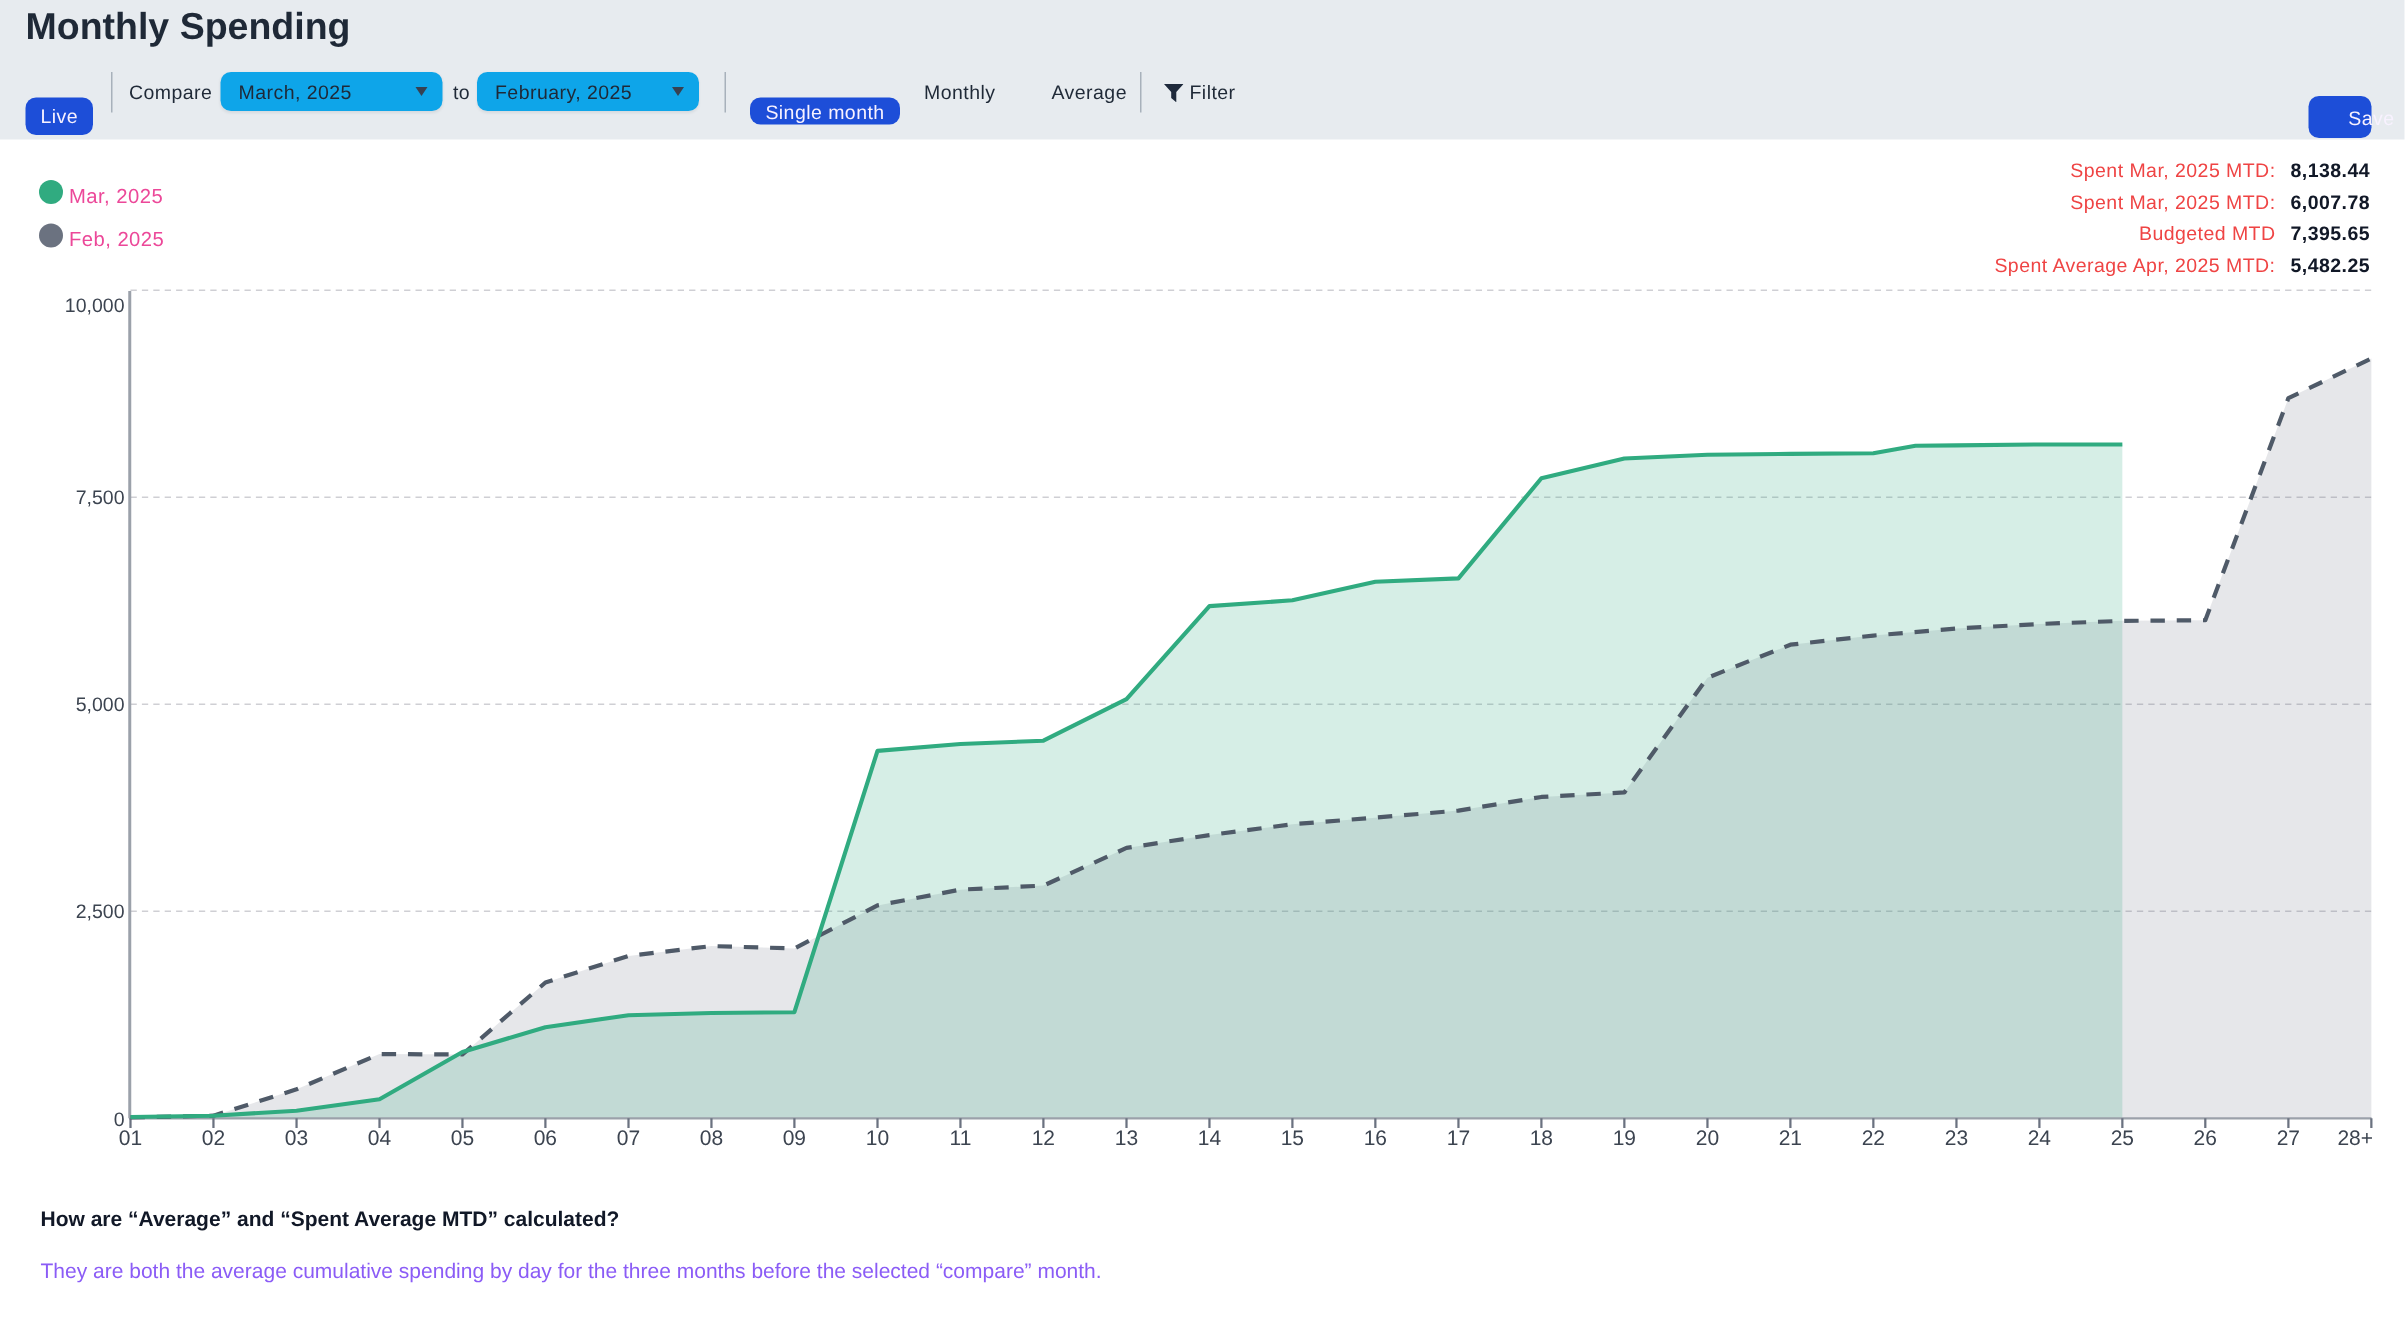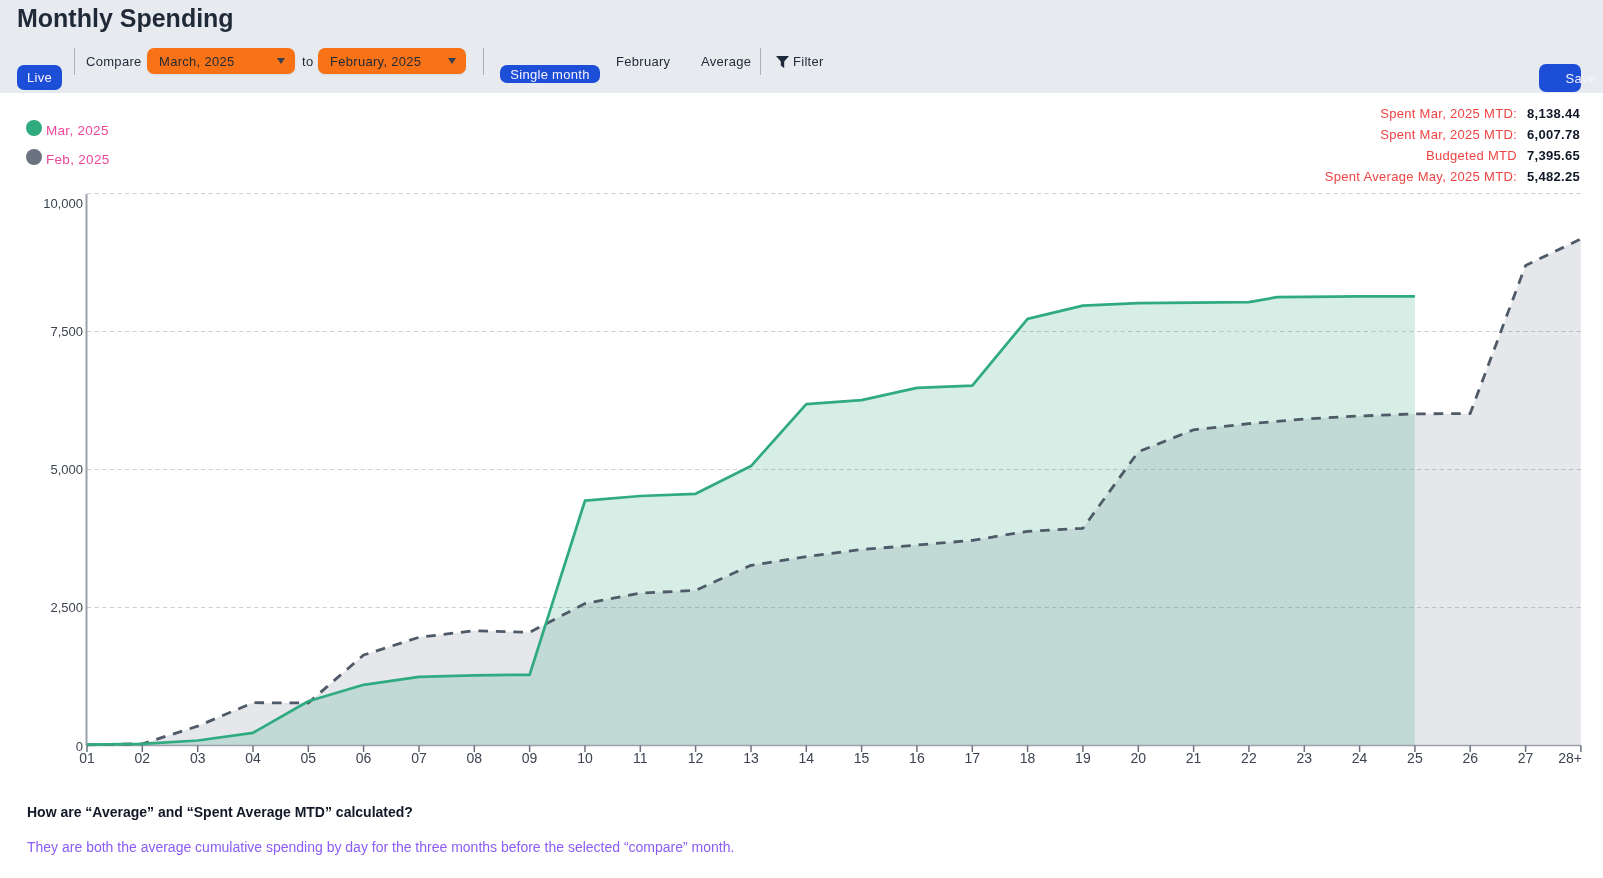--- a/index.html
+++ b/index.html
@@ -3,21 +3,21 @@
 <meta charset="utf-8">
 <style>
   * { margin:0; padding:0; box-sizing:border-box; }
   html,body { width:1603px; height:878px; background:#fff; font-family:"Liberation Sans", sans-serif; overflow:hidden; }
   .abs { position:absolute; }
   .header { position:absolute; left:0; top:0; width:1603px; height:93px; background:#e7ebef; }
   .title { position:absolute; left:17px; top:4px; font-size:25px; font-weight:bold; color:#1f2937; }
   .btn { position:absolute; background:#1d4ed8; color:#f8f2ff; font-size:13px; letter-spacing:0.3px; border-radius:7px; display:flex; align-items:center; justify-content:center;margin-top:16px; }
   .sep { position:absolute; width:1px; background:#a8b1bb; top:48px; height:27px; }
   .tbtext { position:absolute; font-size:13px; letter-spacing:0.3px; color:#1f2937; top:48px; height:27px; display:flex; align-items:center; }
-  .select { position:absolute; top:48px; height:26px; background:#f97316; border-radius:7px; box-shadow:0 1px 2px rgba(16,24,40,0.08); font-size:13px; letter-spacing:0.3px; color:#1f2937; }
+  .select { position:absolute; top:48px; height:26px; background:#0ea5e9; border-radius:7px; box-shadow:0 1px 2px rgba(16,24,40,0.08); font-size:13px; letter-spacing:0.3px; color:#1f2937; }
   .select span.txt { position:absolute; left:12px; top:0; height:26px; display:flex; align-items:center; }
   .caret { position:absolute; width:0; height:0; border-left:4.5px solid transparent; border-right:4.5px solid transparent; border-top:6px solid #374151; top:10px; }
   .legtext { position:absolute; font-size:13.5px; letter-spacing:0.3px; color:#ec4899; }
   .dot { position:absolute; width:16px; height:16px; border-radius:50%; }
   .statlabel { position:absolute; right:86px; font-size:13px; letter-spacing:0.3px; color:#ef4444; white-space:nowrap;text-align:center; }
   .statval { position:absolute; right:23px; font-size:13px; letter-spacing:0.3px; font-weight:bold; color:#111827; white-space:nowrap; }
   .footb { position:absolute; left:27px; top:804px; font-size:14px; font-weight:bold; color:#111827; }
   .footn { position:absolute; left:27px; top:839px; font-size:14px; color:#8b5cf6; }
 </style>
 </head>
@@ -32,41 +32,41 @@
     <span class="txt">March, 2025</span>
     <span class="caret" style="left:130px;"></span>
   </div>
 <div class="tbtext" style="left:302px;">to</div>
 <div class="select" style="left:318px; width:148px;">
     <span class="txt">February, 2025</span>
     <span class="caret" style="left:130px;"></span>
   </div>
 <div class="sep" style="left:483px;"></div>
 <div class="btn" style="left:500px; top:49px; width:100px; height:18px;">Single month</div>
-<div class="tbtext" style="left:616px;">February</div>
+<div class="tbtext" style="left:616px;">Monthly</div>
 <div class="tbtext" style="left:701px;">Average</div>
 <div class="sep" style="left:760px;"></div>
 <svg class="abs" style="left:776px; top:56px;" width="13" height="12" viewBox="0 0 13 12">
     <path d="M0 0 H13 L8.2 5.4 V12.2 L4.8 9.4 V5.4 Z" fill="#1e293b"></path>
   </svg>
 <div class="tbtext" style="left:793px;">Filter</div>
 <div class="btn" style="left:1539px; top:48px; width:36px; height:28px;padding-left:42px;">Save</div>
 
 <div class="dot" style="left:26px; top:120px; background:#30ab80;"></div>
 <div class="legtext" style="left:46px; top:122.5px;">Mar, 2025</div>
 <div class="dot" style="left:26px; top:149px; background:#6b7280;"></div>
 <div class="legtext" style="left:46px; top:152px;">Feb, 2025</div>
 
 <div class="statlabel" style="top:106px;">Spent Mar, 2025 MTD:</div>
 <div class="statval" style="top:106px;">8,138.44</div>
 <div class="statlabel" style="top:127px;">Spent Mar, 2025 MTD:</div>
 <div class="statval" style="top:127px;">6,007.78</div>
 <div class="statlabel" style="top:148px;">Budgeted MTD</div>
 <div class="statval" style="top:148px;">7,395.65</div>
-<div class="statlabel" style="top:169px;">Spent Average May, 2025 MTD:</div>
+<div class="statlabel" style="top:169px;">Spent Average Apr, 2025 MTD:</div>
 <div class="statval" style="top:169px;">5,482.25</div>
 
 <svg class="abs" style="left:0; top:0;" width="1603" height="878" viewBox="0 0 1603 878">
 
   <g stroke="#cfcfd4" stroke-width="1" stroke-dasharray="4.2 3.4">
     <line x1="87" y1="193.5" x2="1581" y2="193.5"></line>
     <line x1="87" y1="331.5" x2="1581" y2="331.5"></line>
     <line x1="87" y1="469.5" x2="1581" y2="469.5"></line>
     <line x1="87" y1="607.5" x2="1581" y2="607.5"></line>
   </g>

